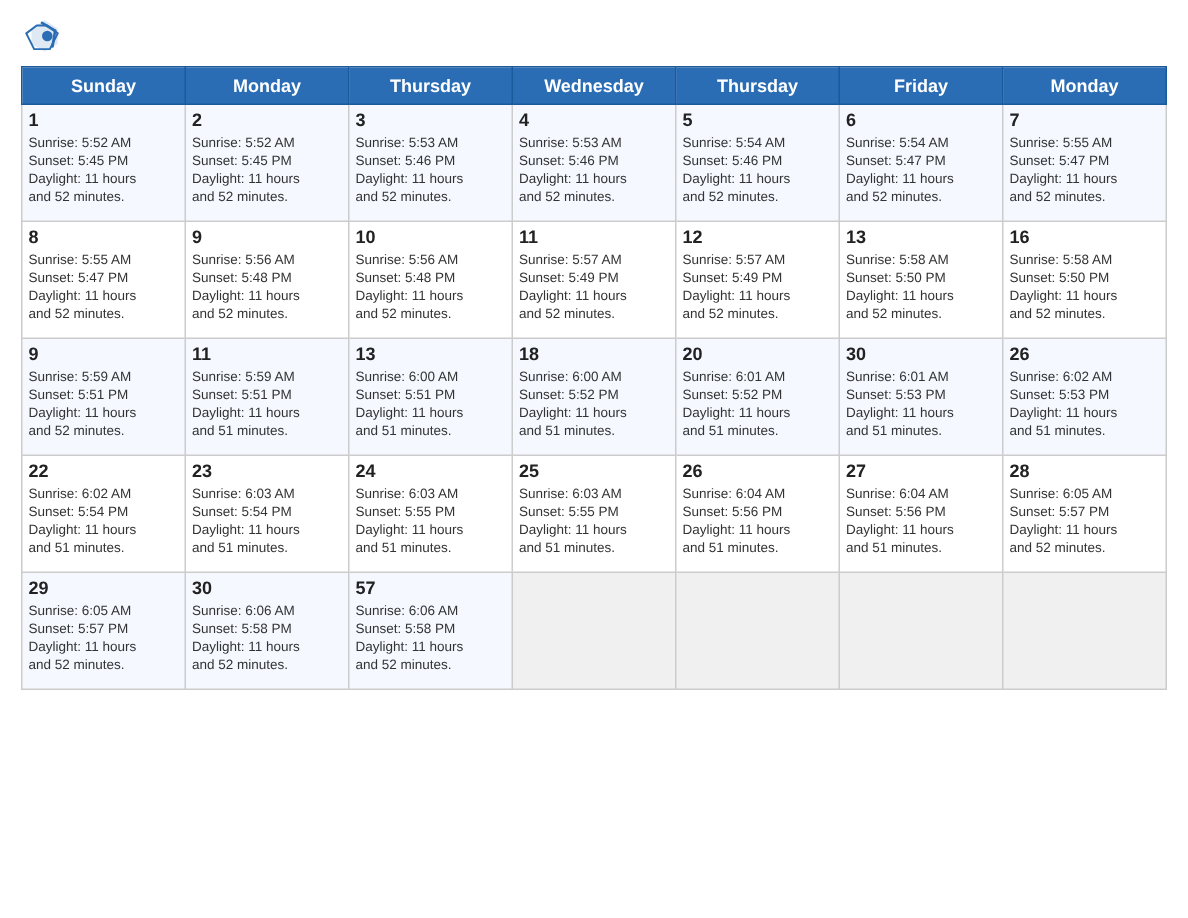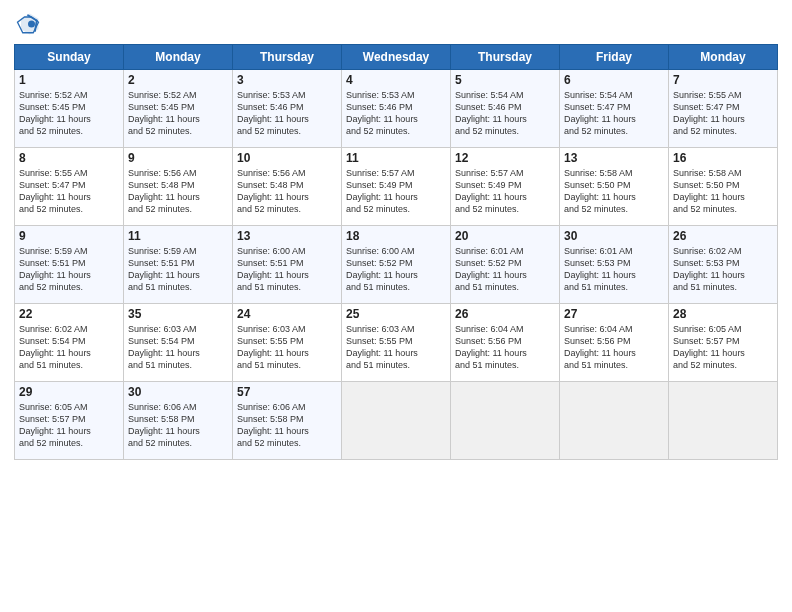--- a/index.html
+++ b/index.html
@@ -288,21 +288,21 @@
         </tr>
         <tr>
           <td>
             <span class="day-num">22</span>
             <div class="day-info" style="white-space: pre-line;">Sunrise: 6:02 AM
 Sunset: 5:54 PM
 Daylight: 11 hours
 and 51 minutes.</div>
           </td>
           <td>
-            <span class="day-num">35</span>
+            <span class="day-num">23</span>
             <div class="day-info" style="white-space: pre-line;">Sunrise: 6:03 AM
 Sunset: 5:54 PM
 Daylight: 11 hours
 and 51 minutes.</div>
           </td>
           <td>
             <span class="day-num">24</span>
             <div class="day-info" style="white-space: pre-line;">Sunrise: 6:03 AM
 Sunset: 5:55 PM
 Daylight: 11 hours

